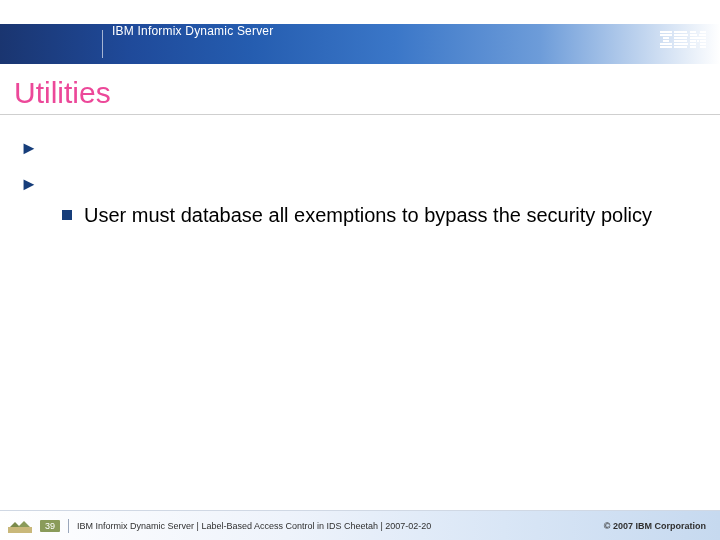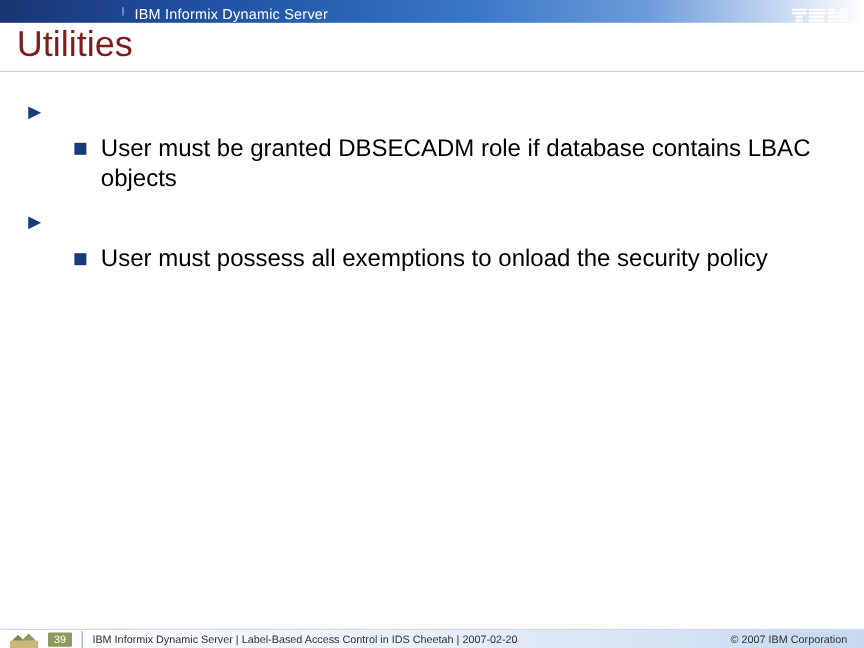--- a/index.html
+++ b/index.html
@@ -1,57 +1,58 @@
 <!DOCTYPE html>
 <html><head>
 <meta charset="utf-8">
 <style>
   * { margin: 0; padding: 0; box-sizing: border-box; }
   html, body { width: 720px; height: 540px; font-family: Arial, Helvetica, sans-serif; background: #fff; overflow: hidden; }
   .slide { width: 720px; height: 540px; position: relative; display: flex; flex-direction: column; }
   .header {
-    height: 19px;
+    height: 40px;
     background: linear-gradient(90deg, #1a3570 0%, #1f4a9a 18%, #255db0 35%, #3b77c8 55%, #6d9cd9 75%, #ffffff 100%);
     position: relative;
     display: flex;
-    align-items: flex-end;
+    align-items: flex-start;
+    margin-top: 24px;
   }
   .header .vbar { position: absolute; left: 102px; top: 6px; bottom: 6px; width: 1px; background: rgba(255,255,255,0.6); }
   .header-title { color: #fff; font-size: 12px; margin-left: 112px; letter-spacing: 0.2px; }
   .ibm-logo { position: absolute; right: 14px; top: 7px; }
   .title {
-    color: #7f1d1d;
+    color: #ec4899;
     font-size: 30px;
     font-weight: 400;
-    padding: 2px 0 4px 14px;
+    padding: 12px 0 4px 14px;
   }
   .rule { height: 1px; background: #cfcfcf; margin: 0 0 10px 0; }
   .content { flex: 1; padding: 0 20px 0 20px; color: #000; }
   .l1 { display: flex; align-items: flex-start; margin: 10px 0 6px 0; }
   .l1 .arrow { color: #163d7a; font-size: 18px; line-height: 26px; margin-right: 6px; }
   .l1 .text { font-size: 22px; line-height: 26px; }
   .l2 { display: flex; align-items: flex-start; margin: 4px 0 4px 42px; }
   .l2 .square { width: 10px; height: 10px; background: #163d7a; margin-top: 7px; margin-right: 12px; flex: 0 0 auto; }
   .l2 .text { font-size: 20px; line-height: 25px; max-width: 600px; }
   .footer {
     position: absolute; left: 0; right: 0; bottom: 0;
-    height: 16px;
+    height: 30px;
     background: linear-gradient(90deg, #ffffff 0%, #eef3fb 40%, #d9e6f6 70%, #c6d9ef 100%);
     border-top: 1px solid #d0d8e4;
     display: flex; align-items: center;
     font-size: 9px; color: #303030;
   }
   .footer .icon { width: 40px; display: flex; justify-content: center; }
   .footer .page-badge {
     background: #8a9b5a; color: #fff; font-size: 9px;
     padding: 1px 5px; border-radius: 1px; margin-right: 8px;
   }
   .footer .vline { width: 1px; height: 14px; background: #9aa7bb; margin: 0 8px 0 0; }
   .footer .ftext { flex: 1; }
-  .footer .copy { margin-right: 14px; }
+  .footer .copy { margin-right: 14px; font-weight: bold; }
 </style>
 </head>
 <body>
 
 <div class="slide">
 
   <div class="header">
     <div class="vbar"></div>
     <span class="header-title">IBM Informix Dynamic Server</span>
     <span class="ibm-logo">
@@ -87,31 +88,27 @@
   </div>
 
   <div class="title">Utilities</div>
   <div class="rule"></div>
 
   <div class="content">
 
     <div class="l1">
       <span class="arrow">►</span>
     </div>
-    <div class="l2">
-      <span class="square"></span>
-      <span class="text">User must be granted DBSECADM role if database contains LBAC objects</span>
-    </div>
 
     <div class="l1">
       <span class="arrow">►</span>
     </div>
     <div class="l2">
       <span class="square"></span>
-      <span class="text">User must possess all exemptions to onload the security policy</span>
+      <span class="text">User must database all exemptions to bypass the security policy</span>
     </div>
 
   </div>
 
   <div class="footer">
     <span class="icon">
       <svg width="24" height="14" viewBox="0 0 24 14">
         <rect x="0" y="8" width="24" height="6" fill="#c9b87a"></rect>
         <path d="M2 8 L7 3 L12 8 Z" fill="#7a8a4a"></path>
         <path d="M10 8 L16 2 L22 8 Z" fill="#8a9b5a"></path>

